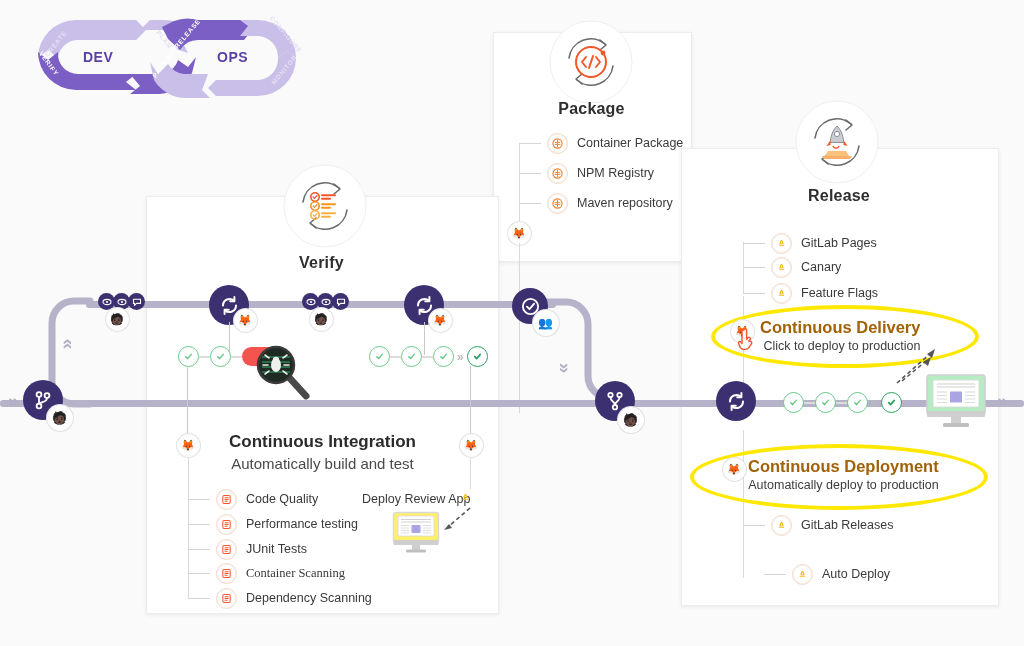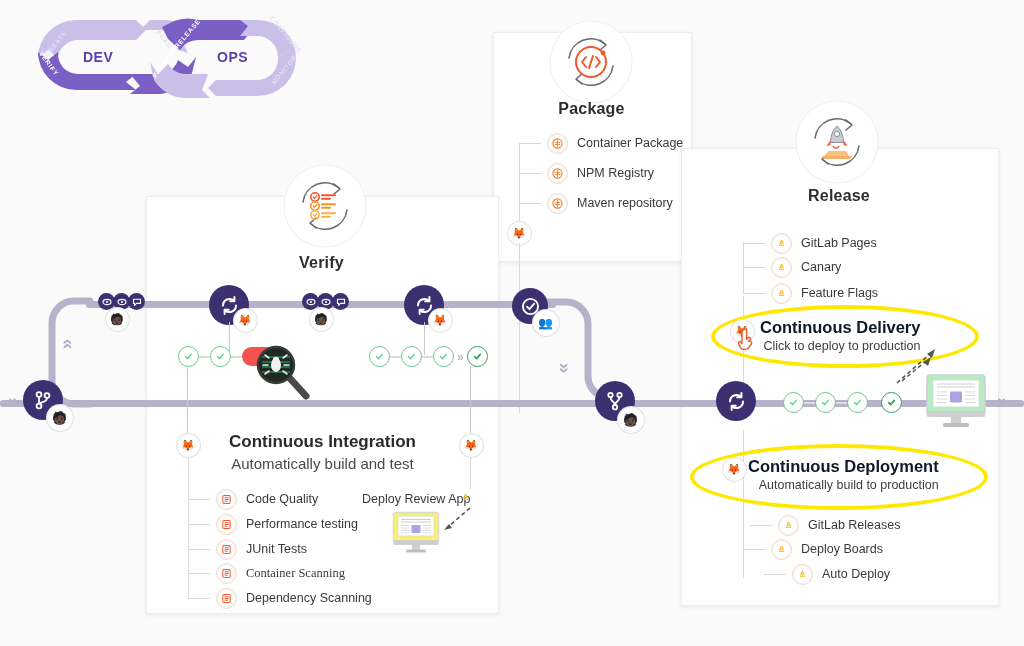--- a/index.html
+++ b/index.html
@@ -40,21 +40,21 @@
   }
   .lrow .ltext{font-size:12.5px;color:#3a3a3a;white-space:nowrap;}
   .vline{position:absolute;width:1px;background:#d9d9d9;}
 
   
   .headline{position:absolute;text-align:center;}
   .headline .h1{font-size:17px;font-weight:bold;color:#2b2b2b;white-space:nowrap;}
   .headline .h2{font-size:15px;color:#4a4a4a;white-space:nowrap;margin-top:3px;text-align:center;}
 
   .cdline{position:absolute;}
-  .cdline .h1{font-size:16.5px;font-weight:bold;color:#0f172a;white-space:nowrap;}
+  .cdline .h1{font-size:16.5px;font-weight:bold;color:#a16207;white-space:nowrap;}
   .cdline .h2{font-size:12.5px;color:#3d3d3d;white-space:nowrap;text-align:right;margin-top:2px;}
 
   
   .node{
     position:absolute;border-radius:50%;
     background:#3c3070;display:flex;align-items:center;justify-content:center;
   }
   .node.big{width:40px;height:40px;}
   .node.mid{width:36px;height:36px;}
   .node.small{width:17px;height:17px;}
@@ -364,44 +364,33 @@
   </svg>
   <div class="cdline" style="left:760px;top:318px;">
     <div class="h1">Continuous Delivery</div>
     <div class="h2">Click to deploy to production</div>
   </div>
 
   <div class="hl" style="left:690px;top:444px;width:290px;height:58px;"></div>
   <div class="avatar sm" style="left:723px;top:458px;">🦊</div>
   <div class="cdline" style="left:748px;top:457px;">
     <div class="h1">Continuous Deployment</div>
-    <div class="h2">Automatically build to production</div>
-  </div>
-
-  <div class="lrow" style="left:743px;top:515px;margin-left:7px;">
+    <div class="h2">Automatically deploy to production</div>
+  </div>
+
+  <div class="lrow" style="left:743px;top:515px;">
     <div class="dash"></div>
     <div class="licon">
       <svg width="11" height="11" viewBox="0 0 12 12">
           <path d="M6 1.8 c1.6 1.3 2.2 3 2.2 4.6 H3.8 C3.8 4.8 4.4 3.1 6 1.8 z" fill="#f7b500"></path>
           <path d="M3.6 7 h4.8 l0.8 1.6 H2.8 z" fill="#fbc94a"></path>
           <circle cx="6" cy="4.6" r="0.8" fill="#fff"></circle>
         </svg>
     </div>
     <div class="ltext">GitLab Releases</div>
-  </div>
-  <div class="lrow" style="left:743px;top:539px;">
-    <div class="dash"></div>
-    <div class="licon">
-      <svg width="11" height="11" viewBox="0 0 12 12">
-          <path d="M6 1.8 c1.6 1.3 2.2 3 2.2 4.6 H3.8 C3.8 4.8 4.4 3.1 6 1.8 z" fill="#f7b500"></path>
-          <path d="M3.6 7 h4.8 l0.8 1.6 H2.8 z" fill="#fbc94a"></path>
-          <circle cx="6" cy="4.6" r="0.8" fill="#fff"></circle>
-        </svg>
-    </div>
-    <div class="ltext">Deploy Boards</div>
   </div>
   <div class="lrow" style="left:743px;top:564px;margin-left:21px;">
     <div class="dash"></div>
     <div class="licon">
       <svg width="11" height="11" viewBox="0 0 12 12">
           <path d="M6 1.8 c1.6 1.3 2.2 3 2.2 4.6 H3.8 C3.8 4.8 4.4 3.1 6 1.8 z" fill="#f7b500"></path>
           <path d="M3.6 7 h4.8 l0.8 1.6 H2.8 z" fill="#fbc94a"></path>
           <circle cx="6" cy="4.6" r="0.8" fill="#fff"></circle>
         </svg>
     </div>

